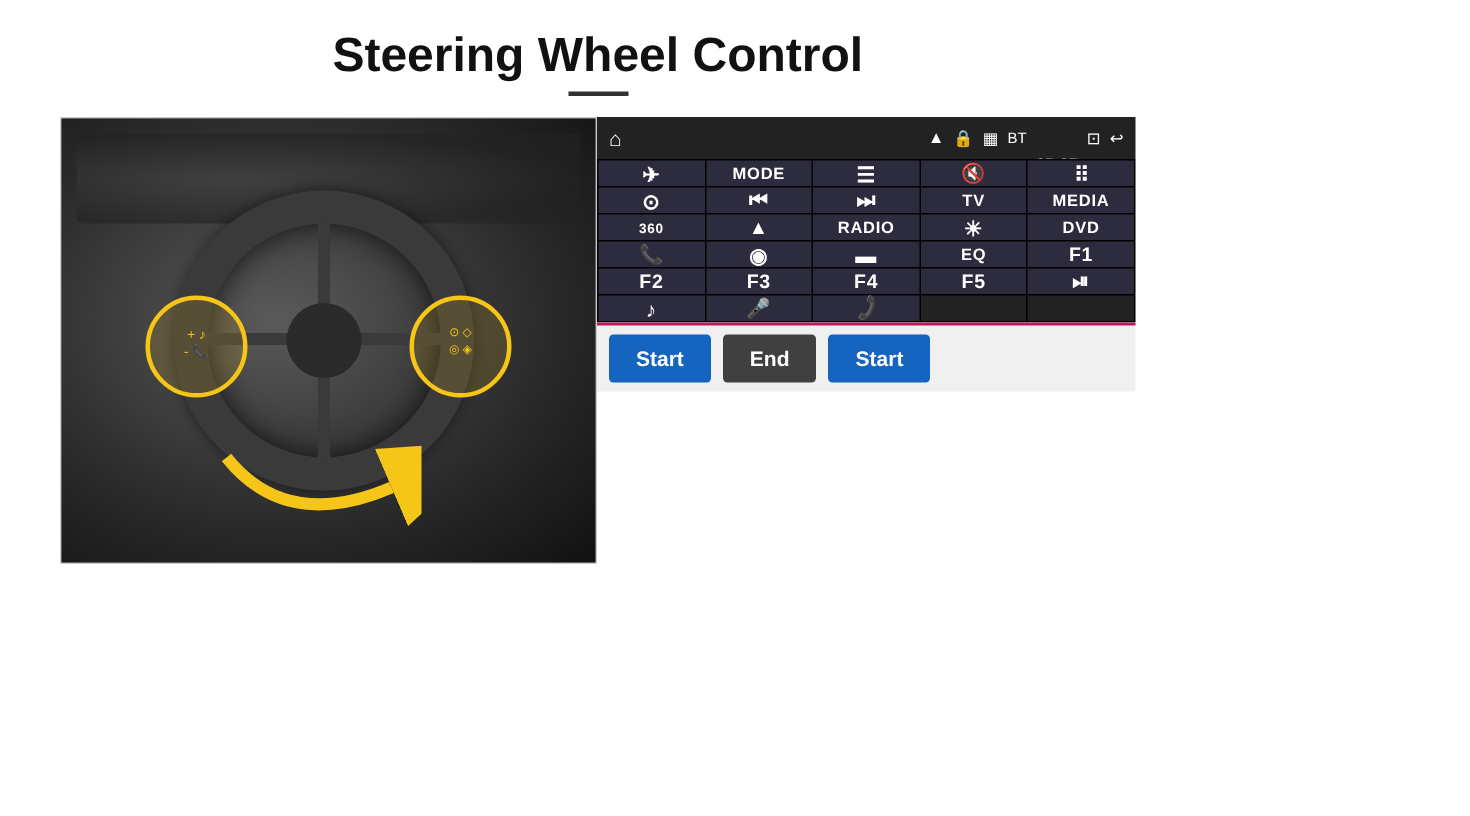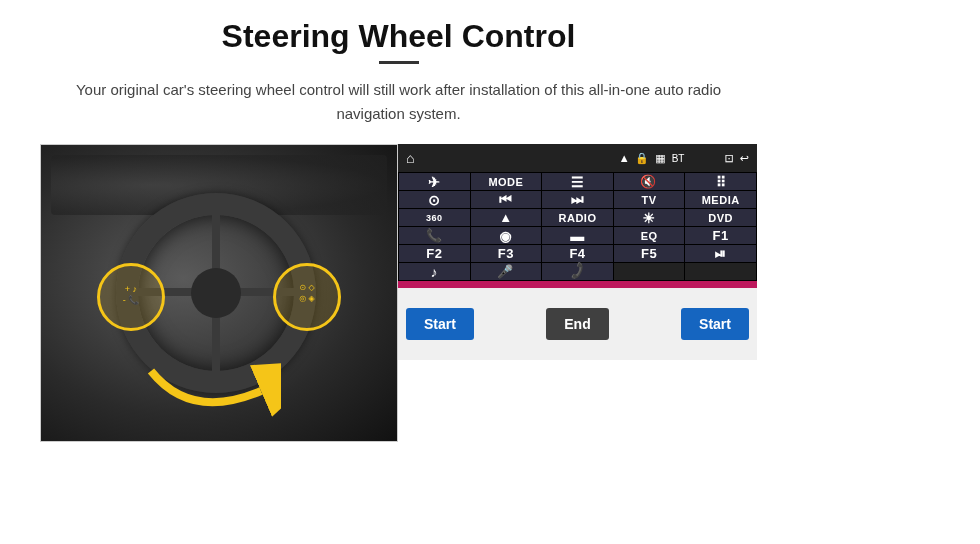--- a/index.html
+++ b/index.html
@@ -178,26 +178,26 @@
     }
 
     .ctrl-btn .btn-text {
       font-size: 11px;
       font-weight: bold;
     }
 
     
     .action-bar {
       display: flex;
-      justify-content: space-between;
+      justify-content: flex-start;
       align-items: center;
       gap: 8px;
-      padding: 20px 8px;
+      padding: 6px 8px;
       background: #f0f0f0;
-      border-top: 7px solid #be185d;
+      border-top: 2px solid #be185d;
     }
 
     .action-btn {
       padding: 8px 18px;
       font-size: 14px;
       font-weight: bold;
       border: none;
       cursor: pointer;
       border-radius: 3px;
     }
@@ -216,21 +216,20 @@
       background: #1565C0;
       color: #fff;
     }
   </style>
 </head>
 <body>
 
 <div class="page-container">
   <h1 class="title">Steering Wheel Control</h1>
   <div class="title-divider"></div>
-  <p class="subtitle">Your original car's steering wheel control will still work after installation of this all-in-one auto radio navigation system.</p>
 
   <div class="content-row">
 
     <div class="steering-img">
       <div class="sw-bg">
 
         <div style="position:absolute;top:10px;left:10px;right:10px;height:60px;background:radial-gradient(ellipse at 30% 50%,#444 0%,#222 70%);border-radius:4px;opacity:0.6;"></div>
 
         <div class="sw-circle-outer"></div>
 

